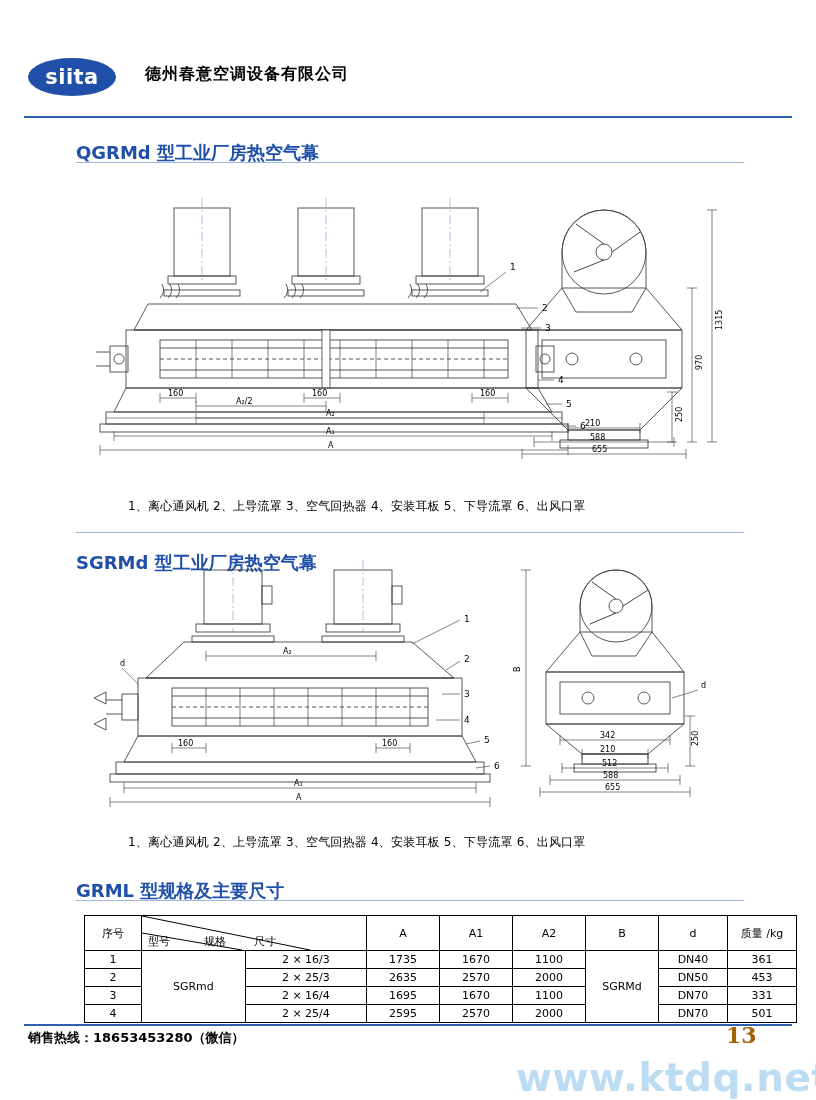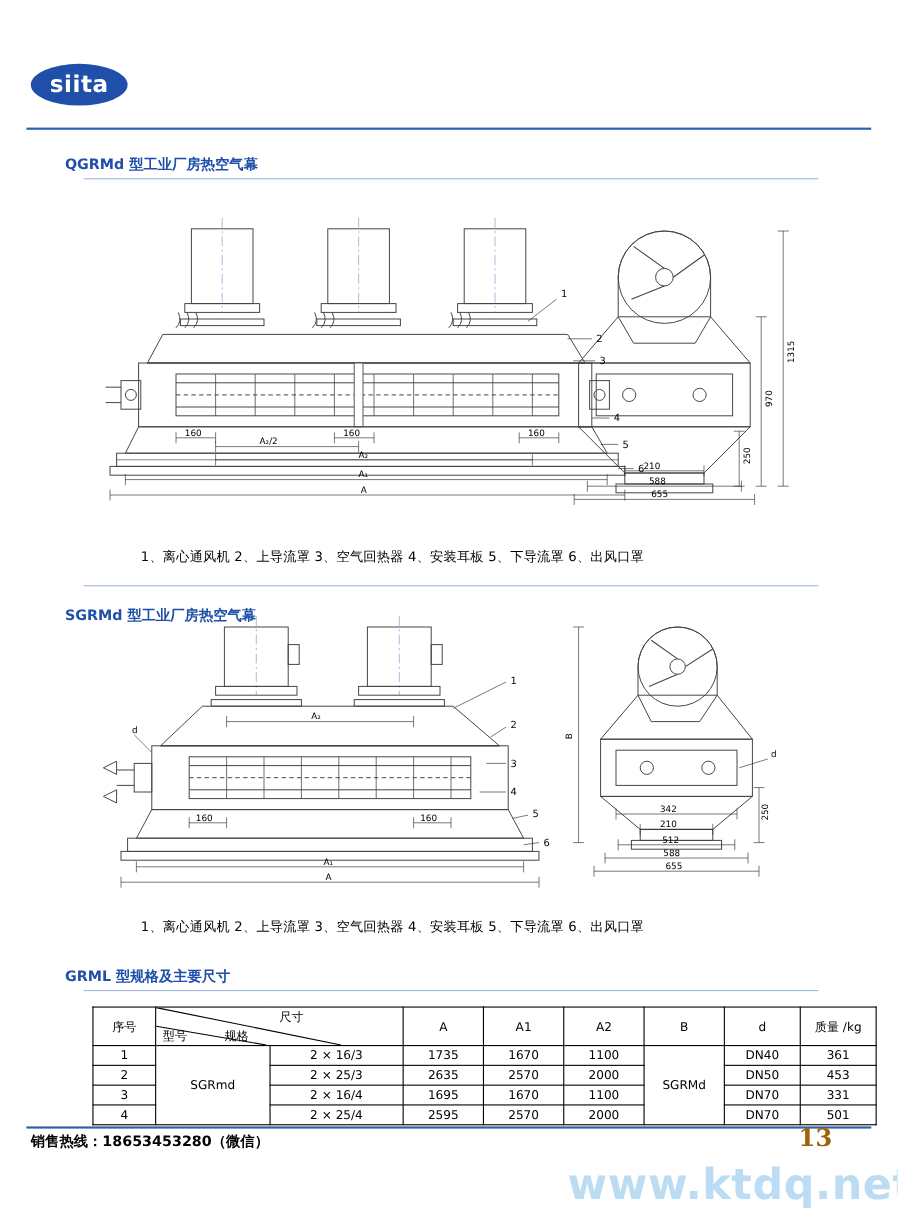--- a/index.html
+++ b/index.html
@@ -41,22 +41,22 @@
     font-family:"DejaVu Sans Mono", monospace;
     letter-spacing:0.5px;
   }
   .header-rule {
     position:absolute; left:24px; top:116px; width:768px; height:2px;
     background:#2f5fb0;
   }
 
   
   .sec-head {
-    position:absolute; left:59px;
-    font-size:13px; font-weight:bold;
+    position:absolute; left:76px;
+    font-size:18px; font-weight:bold;
     color:#1f4fa8;
     font-family:"DejaVu Sans", sans-serif;
     white-space:nowrap;
   }
   .sec-head .code { color:#1f4fa8; }
   .sec-rule {
     position:absolute; left:76px; width:668px; height:1px;
     background:#9fb8dd;
   }
 
@@ -133,20 +133,21 @@
 </head>
 <body>
 
 <div class="page">
 
   <div class="header">
     <div class="logo">
       <div class="logo-ell"></div>
       <div class="logo-text">siita</div>
     </div>
+    <div class="header-title">德州春意空调设备有限公司</div>
   </div>
   <div class="header-rule"></div>
 
   <div class="sec-head" style="top:141px;">
     <span class="code">QGRMd</span>
     <span>型工业厂房热空气幕</span>
   </div>
   <div class="sec-rule" style="top:162px;"></div>
 
   <div class="draw" style="left:76px; top:180px;">
@@ -487,21 +488,21 @@
   <table class="spec-table">
     <thead>
       <tr>
         <td class="c-no">序号</td>
         <td colspan="2" style="padding:0;">
           <div class="diag-cell">
             <svg width="168" height="34">
               <line x1="0" y1="0" x2="168" y2="34" stroke="#000" stroke-width="1"></line>
               <line x1="0" y1="17" x2="100" y2="34" stroke="#000" stroke-width="1"></line>
             </svg>
-            <span class="diag-lbl" style="left:112px; top:1px;">尺寸</span>
+            <span class="diag-lbl" style="left:112px; top:18px;">尺寸</span>
             <span class="diag-lbl" style="left:6px; top:18px;">型号</span>
             <span class="diag-lbl" style="left:62px; top:18px;">规格</span>
           </div>
         </td>
         <td class="c-a">A</td>
         <td class="c-a1">A1</td>
         <td class="c-a2">A2</td>
         <td class="c-b">B</td>
         <td class="c-d">d</td>
         <td class="c-w">质量 /kg</td>

